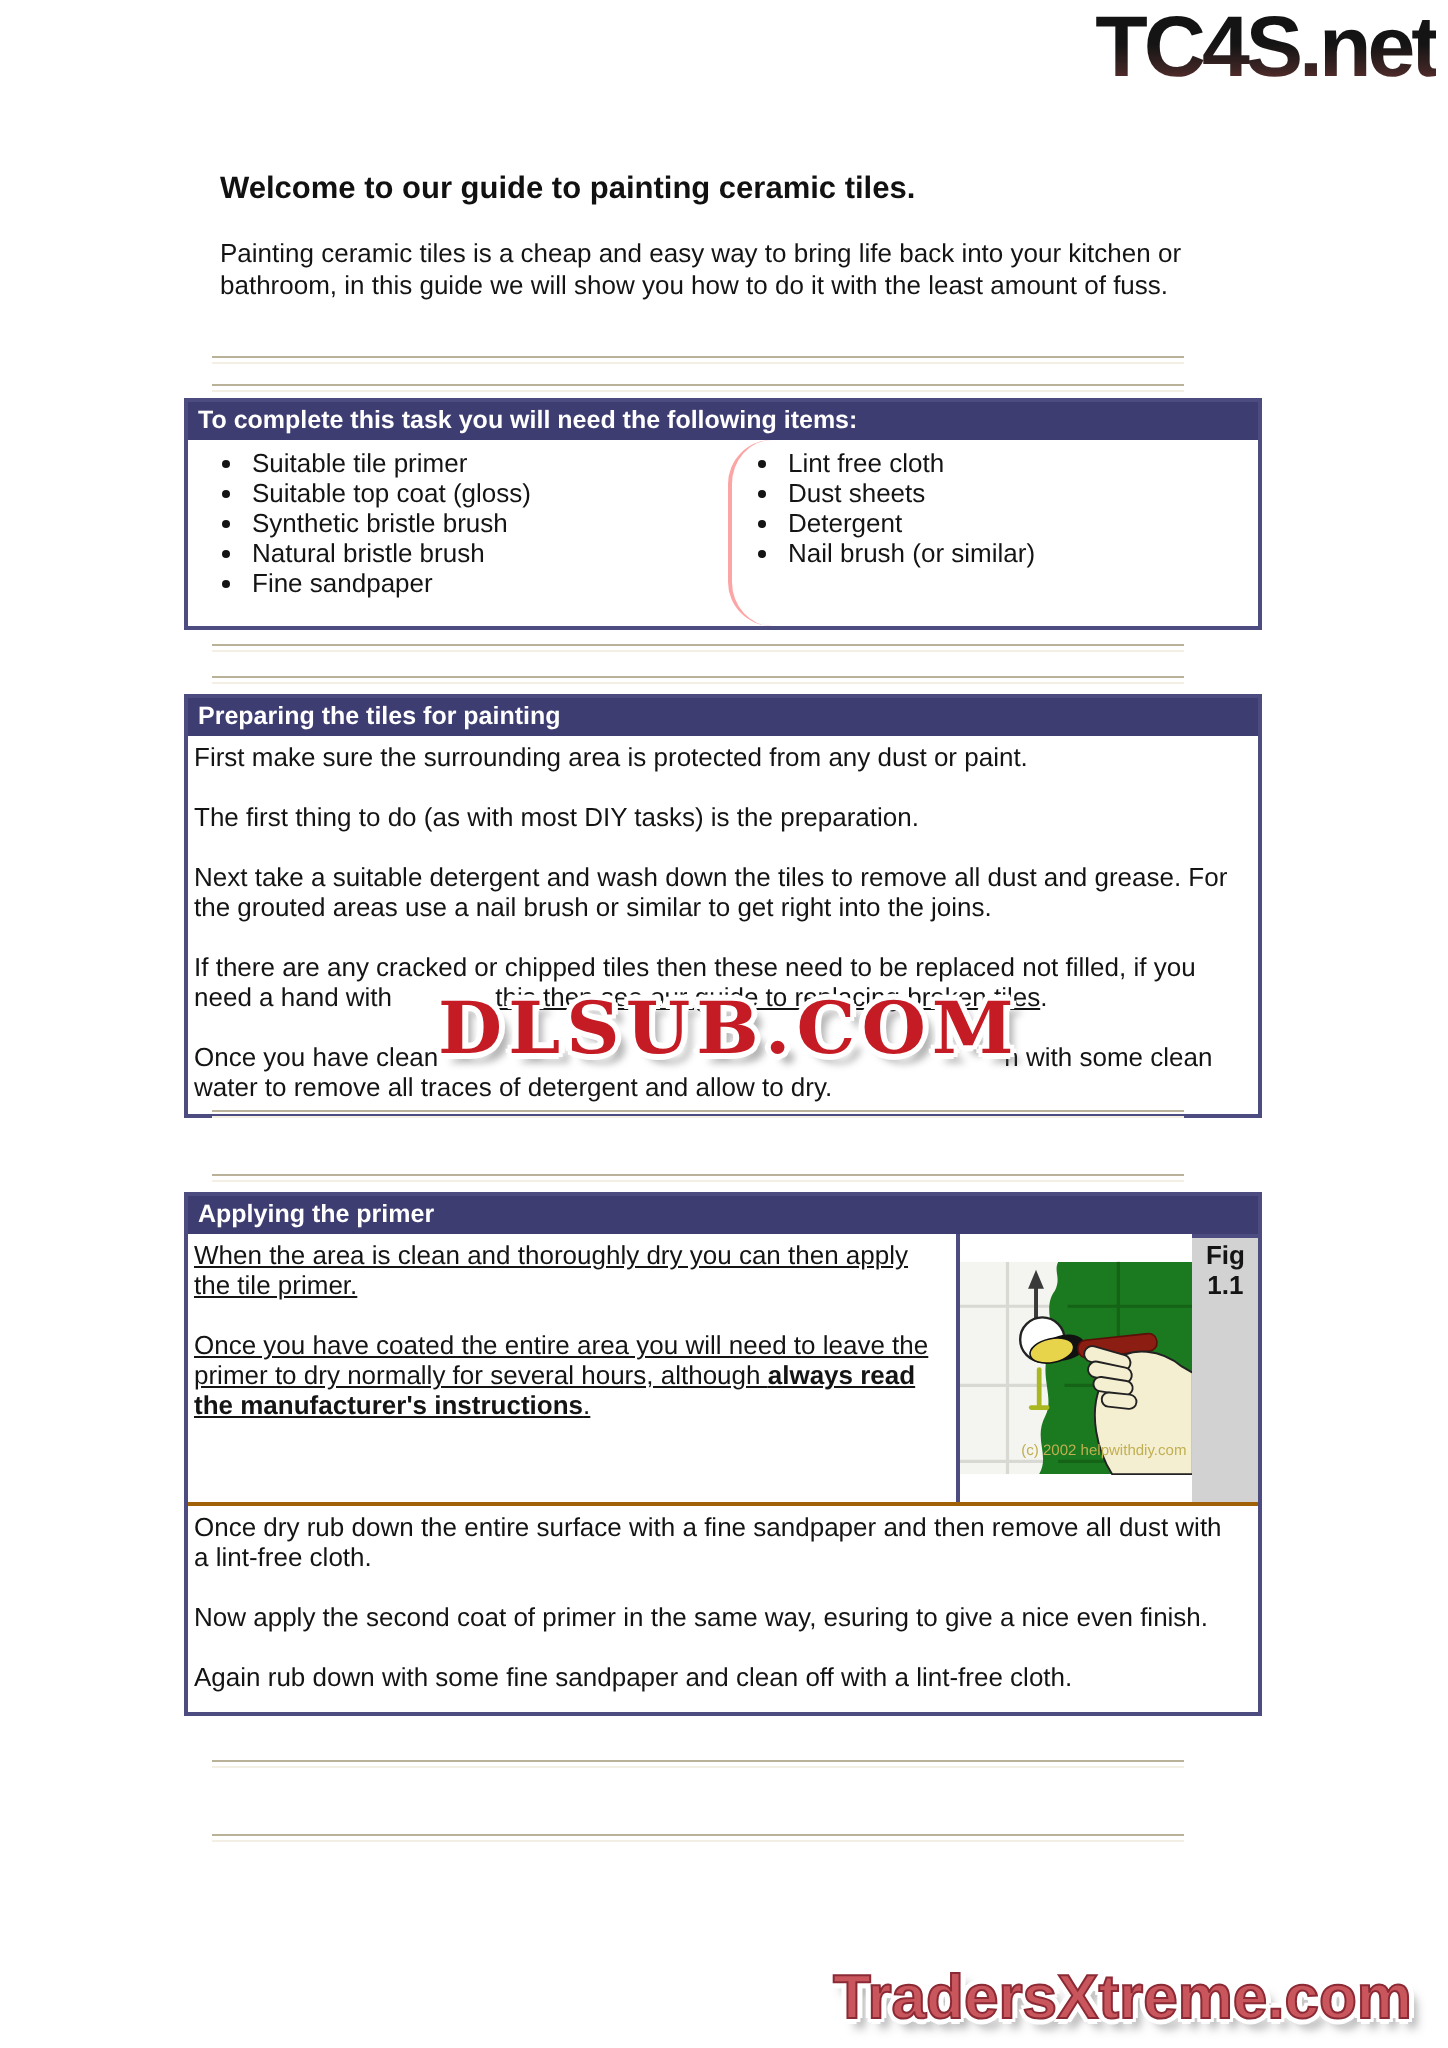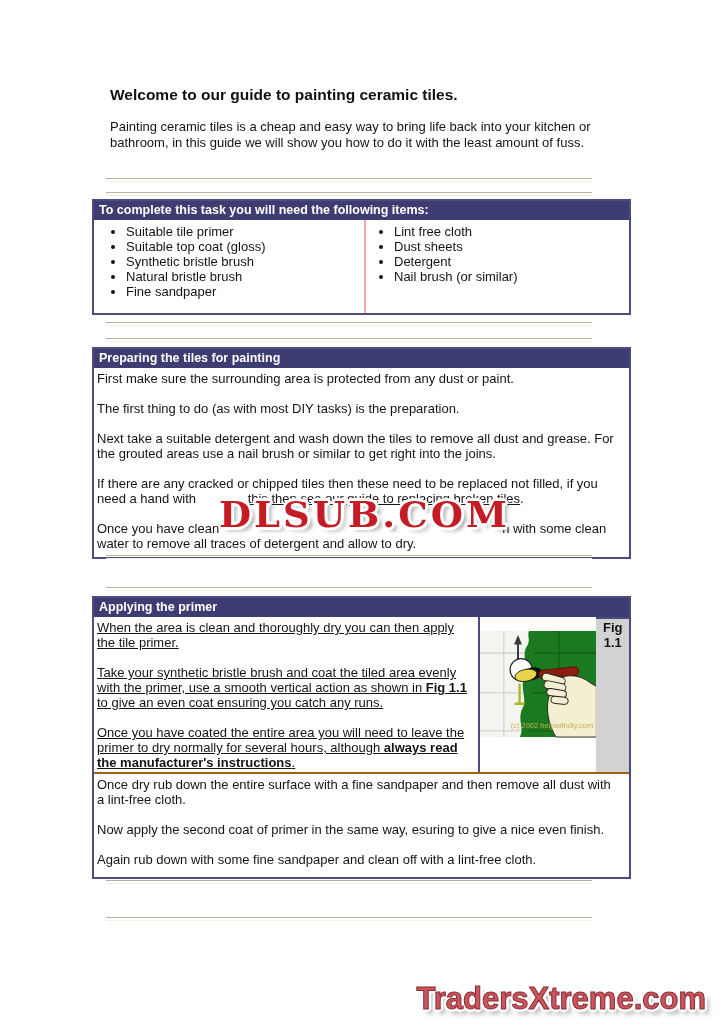--- a/index.html
+++ b/index.html
@@ -16,21 +16,21 @@
 
   .rule{position:absolute;left:106px;width:486px;height:2px;
         border-top:1px solid #b9b19a;border-bottom:1px solid #f3efe4;background:transparent;}
 
   .box{position:absolute;left:92px;width:539px;border:2px solid #4c4c80;background:#fff;box-sizing:border-box;}
   .sec-header{background:#3e3d72;color:#ffffff;font-weight:bold;font-size:12.5px;padding:2px 5px 3px;}
 
   
   .items-body{display:flex;min-height:93px;}
   .items-col{margin:0;padding:5px 4px 4px 32px;width:270px;box-sizing:border-box;
-             font-size:13px;line-height:14.5px;list-style-type:disc;}
+             font-size:13px;line-height:14.5px;list-style-type:disc;border-radius:22px;}
   .items-col.right{border-left:2px solid #fca5a5;flex:1;padding-left:28px;}
   .items-col li{margin:0 0 0.5px 0;}
 
   .sec-body{padding:3px 6px 4px 3px;font-size:13px;line-height:15px;}
   .sec-body p{margin:0 0 15px 0;}
   .sec-body p:last-child{margin-bottom:2px;}
   .text-link{color:#141414;text-decoration:underline;cursor:pointer;margin-left:48px;}
   .hidden-gap{display:inline-block;width:283px;height:1px;}
 
   
@@ -60,20 +60,21 @@
            -webkit-text-stroke:1px #8b2a35;
            text-shadow:-2px -2px 0 #fff,2px -2px 0 #fff,-2px 2px 0 #fff,2px 2px 0 #fff,
                        0 -3px 0 #fff,0 3px 0 #fff,-3px 0 0 #fff,3px 0 0 #fff,
                        4px 5px 5px rgba(70,70,70,.5);}
 </style>
 </head>
 <body>
 
 <div class="page">
 
+  <div class="tc4s">TC4S.net</div>
 
   <h1 class="title">Welcome to our guide to painting ceramic tiles.</h1>
   <p class="intro">Painting ceramic tiles is a cheap and easy way to bring life back into your kitchen or bathroom, in this guide we will show you how to do it with the least amount of fuss.</p>
 
   <div class="rule" style="top:178px"></div>
   <div class="rule" style="top:192px"></div>
 
   <section class="box" style="top:199px">
     <div class="sec-header">To complete this task you will need the following items:</div>
     <div class="items-body">
@@ -108,21 +109,20 @@
   </section>
 
   <div class="rule" style="top:555px"></div>
   <div class="rule" style="top:587px"></div>
 
   <section class="box" style="top:596px">
     <div class="sec-header">Applying the primer</div>
     <div class="apply-row">
       <div class="apply-text">
         <p>When the area is clean and thoroughly dry you can then apply the tile primer.</p>
-        <p><span>Take your synthetic bristle brush and coat the tiled area evenly with the primer, use a smooth vertical action as shown in </span><b>Fig 1.1</b><span> to give an even coat ensuring you catch any runs.</span></p>
         <p><span>Once you have coated the entire area you will need to leave the primer to dry normally for several hours, although </span><b>always read the manufacturer's instructions</b><span>.</span></p>
       </div>
       <div class="fig-cell">
         <svg class="fig-img" viewBox="0 0 147 134" xmlns="http://www.w3.org/2000/svg">
           <rect width="147" height="134" fill="#f4f4f0"></rect>
           <g stroke="#d9d9d4" stroke-width="2">
             <line x1="30" y1="0" x2="30" y2="134"></line>
             <line x1="0" y1="28" x2="147" y2="28"></line>
             <line x1="0" y1="78" x2="147" y2="78"></line>
             <line x1="0" y1="126" x2="147" y2="126"></line>

